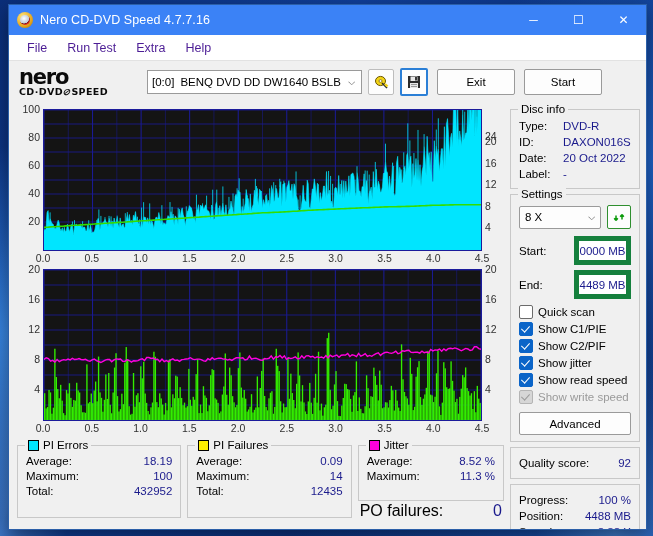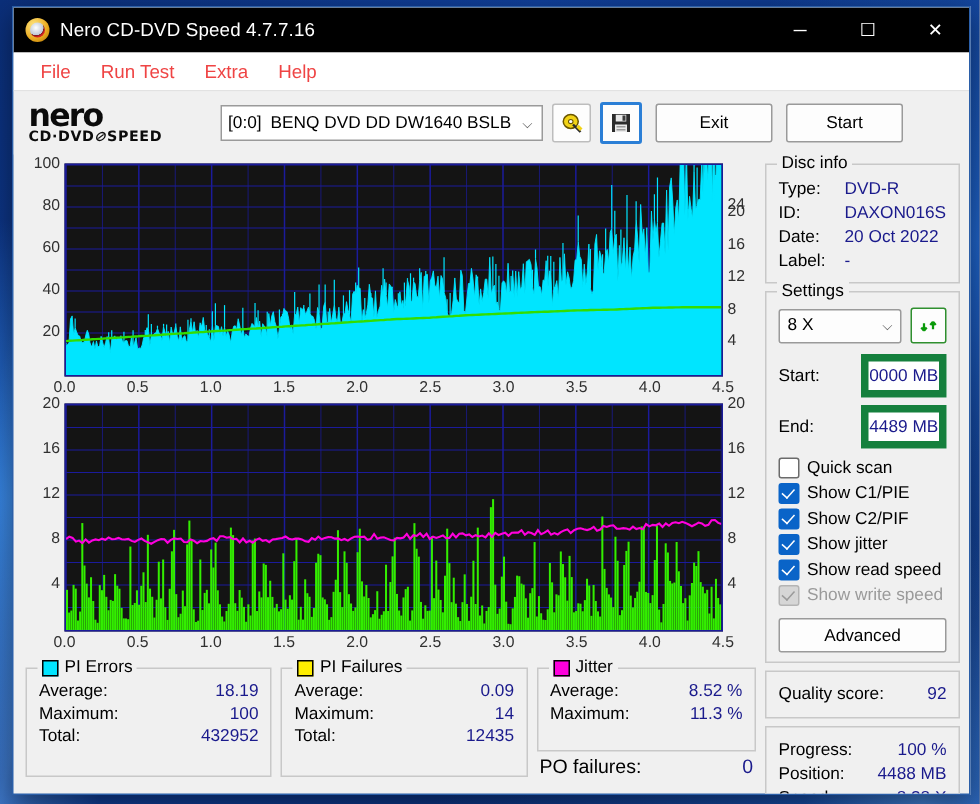--- a/index.html
+++ b/index.html
@@ -32,41 +32,41 @@
   
   #window{
     position:absolute;left:8px;top:4px;width:637px;height:524px;
     background:#f0f0f0;
     border:1px solid #2b5fa8;
     box-shadow:0 6px 18px rgba(0,0,0,.45);
     display:flex;flex-direction:column;
     overflow:hidden;
   }
   .titlebar{
-    height:30px;background:#000000;color:#fff;display:flex;align-items:center;
+    height:30px;background:#3b82f6;color:#fff;display:flex;align-items:center;
     flex:none;
   }
   .title-icon{
     width:16px;height:16px;margin-left:8px;margin-right:7px;border-radius:50%;
     background:radial-gradient(circle at 35% 30%,#ffe680,#e8a81d 60%,#a96f05);
     position:relative;flex:none;
   }
   .title-icon:after{
     content:"";position:absolute;left:3px;top:3px;width:10px;height:10px;border-radius:50%;
     background:radial-gradient(circle at 40% 35%,#fff,#bfc9d6 55%,#7a2020 58%,#e02424 70%,#8e1212);
   }
   .title-text{font-size:12.5px;letter-spacing:.1px;}
   .win-btns{margin-left:auto;display:flex;height:30px;}
   .win-btn{width:45px;height:30px;display:flex;align-items:center;justify-content:center;font-size:12px;color:#fff;}
 
   .menubar{
     height:25px;background:#fff;display:flex;align-items:center;
     padding-left:8px;border-bottom:1px solid #e2e2e2;flex:none;
   }
-  .menu-item{font-size:12.5px;color:#ef4444;padding:3px 10px;}
+  .menu-item{font-size:12.5px;color:#4c1d95;padding:3px 10px;}
 
   .toolbar{
     height:42px;background:#f0f0f0;display:flex;align-items:center;padding:0 10px;flex:none;
   }
   .logo{width:118px;margin-right:10px;line-height:1;user-select:none;}
   .logo .l1{font-family:"DejaVu Sans",sans-serif;font-weight:bold;font-size:21px;letter-spacing:-1.2px;color:#0b0b0b;}
   .logo .l2{font-family:"DejaVu Sans",sans-serif;font-weight:bold;font-size:9.5px;letter-spacing:.4px;color:#0b0b0b;margin-top:-1px;}
   .logo .l2 .slash{display:inline-block;transform:skewX(-18deg);}
 
   .drive-select{
@@ -127,21 +127,21 @@
   .xaxis span{
     position:absolute;transform:translateX(-50%);font-size:10.5px;color:#303030;top:1px;
   }
   svg.series{position:absolute;inset:0;width:100%;height:100%;}
 
   
   .stats-row{display:flex;gap:6px;margin-top:9px;}
   .stat{flex:1;}
   .stat .line{display:flex;justify-content:space-between;font-size:11.5px;color:#000;line-height:15px;}
   .stat .line .val{color:#1a1a8c;}
-  .po-line{display:flex;justify-content:space-between;font-size:13px;color:#000;line-height:15px;padding:2px 2px 0 2px;}
+  .po-line{display:flex;justify-content:space-between;font-size:16px;color:#000;line-height:15px;padding:2px 2px 0 2px;}
   .po-line .val{color:#1a1a8c;}
 
   
   .info-line{display:flex;font-size:11.5px;line-height:16px;color:#000;}
   .info-line .k{width:44px;flex:none;}
   .info-line .v{color:#1a1a8c;}
 
   .sel-row{display:flex;align-items:center;gap:6px;margin-bottom:7px;}
   .select{
     flex:1;height:21px;background:#fdfdfd;border:1px solid #9a9a9a;border-radius:2px;

